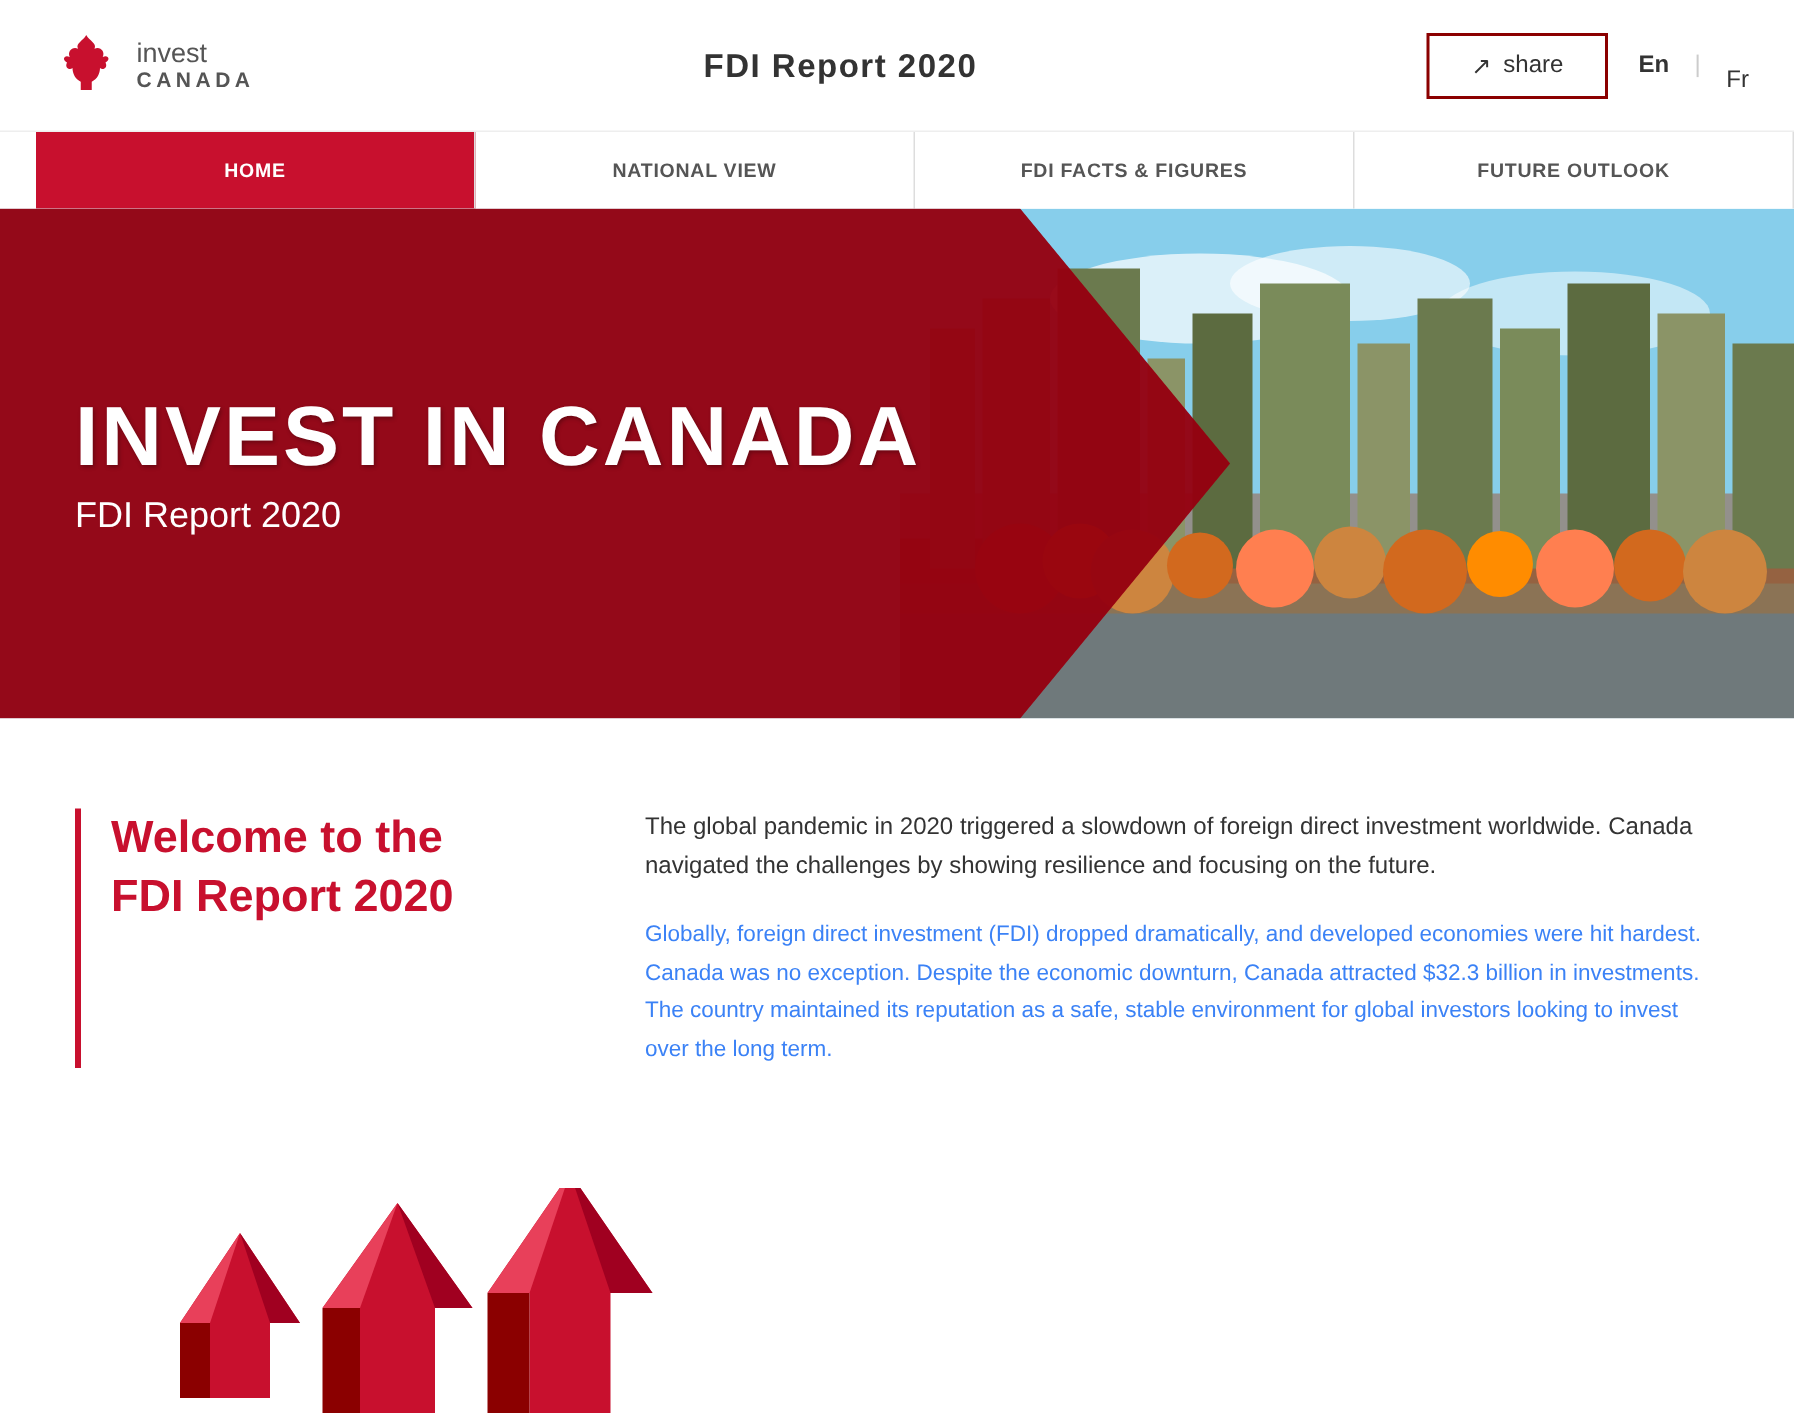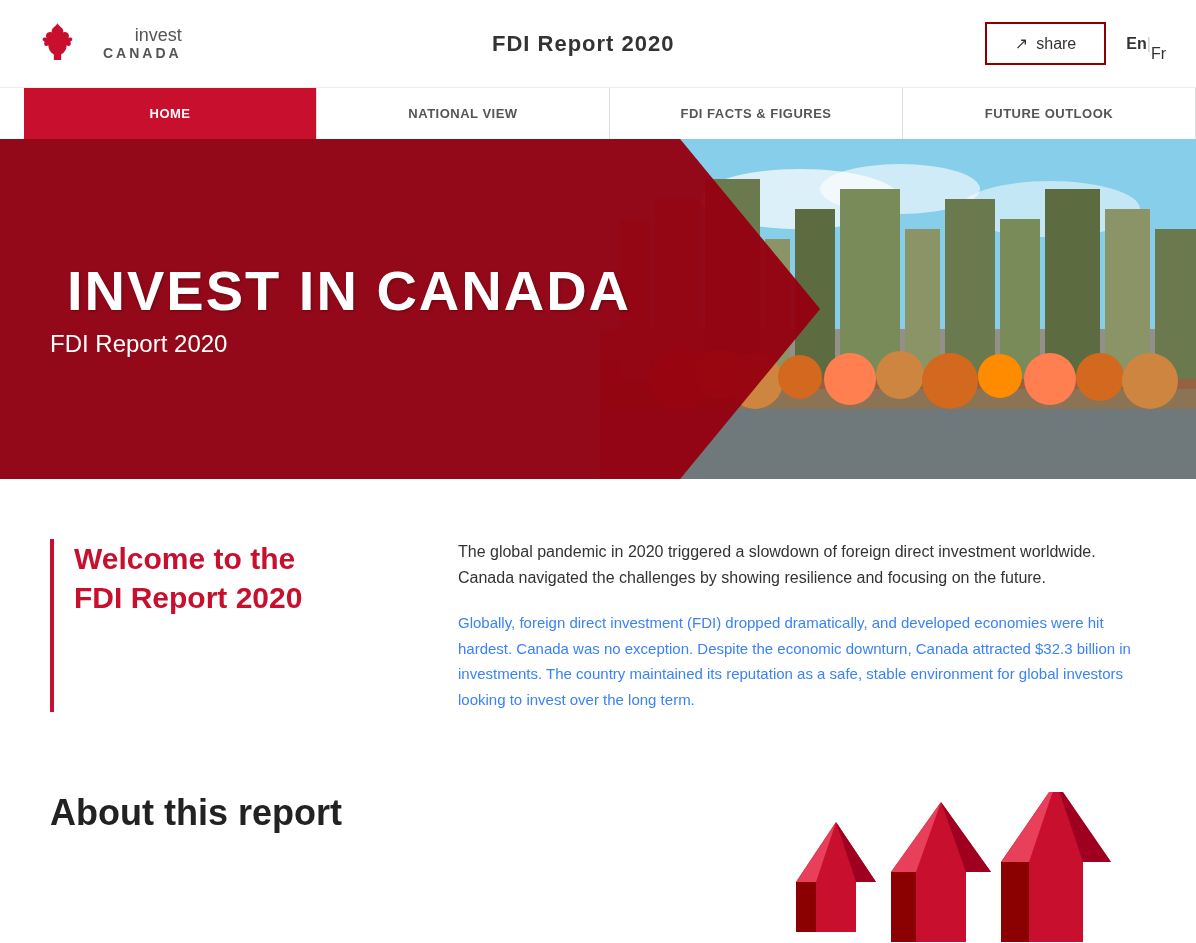--- a/index.html
+++ b/index.html
@@ -11,22 +11,21 @@
       align-items: center;
       justify-content: space-between;
       padding: 10px 30px;
       background: #fff;
       border-bottom: 1px solid #eee;
       height: 88px;
     }
     .logo-area {
       display: flex;
       align-items: center;
-      gap: 18px;
-      text-align: right;
+      gap: 6px;
     }
     .maple-leaf {
       width: 55px;
       height: 55px;
     }
     .logo-text {
       display: flex;
       flex-direction: column;
       line-height: 1.1;
     }
@@ -63,21 +62,21 @@
       background: #fff;
       cursor: pointer;
     }
     .share-icon {
       font-size: 16px;
       color: #333;
     }
     .lang-switcher {
       display: flex;
       align-items: center;
-      gap: 0;
+      gap: 17px;
       font-size: 16px;
     }
     .lang-en { color: #333; font-weight: bold; }
     .lang-divider { color: #ccc; }
     .lang-fr { color: #333; margin-top: 21px; }
 
     
     .nav {
       display: flex;
       background: #fff;
@@ -134,34 +133,33 @@
       padding: 40px 50px;
     }
     .hero-main-title {
       font-size: 56px;
       font-weight: 900;
       color: #fff;
       text-transform: uppercase;
       letter-spacing: 2px;
       text-shadow: 1px 1px 3px rgba(0,0,0,0.3);
       line-height: 1.1;
-      margin-left: 17px;
     }
     .hero-subtitle {
       font-size: 24px;
       color: #fff;
       margin-top: 8px;
       font-weight: normal;
     }
 
     
     .welcome-section {
       display: flex;
       padding: 60px 50px;
-      gap: 88px;
+      gap: 60px;
       max-width: 1196px;
     }
     .welcome-left {
       width: 320px;
       flex-shrink: 0;
       border-left: 4px solid #c8102e;
       padding-left: 20px;
     }
     .welcome-title {
       font-size: 30px;
@@ -326,23 +324,20 @@
       <span>FDI Report 2020</span>
     </h2>
   </div>
   <div class="welcome-right">
     <p class="welcome-lead">The global pandemic in 2020 triggered a slowdown of foreign direct investment worldwide. Canada navigated the challenges by showing resilience and focusing on the future.</p>
     <p class="welcome-body">Globally, foreign direct investment (FDI) dropped dramatically, and developed economies were hit hardest. Canada was no exception. Despite the economic downturn, Canada attracted $32.3 billion in investments. The country maintained its reputation as a safe, stable environment for global investors looking to invest over the long term.</p>
   </div>
 </section>
 
 <section class="about-section">
-  <div class="about-left">
-    <h2 class="about-title">About this report</h2>
-  </div>
   <div class="about-right">
 
     <svg width="400" height="200" viewBox="0 0 400 200" xmlns="http://www.w3.org/2000/svg">
 
       <g transform="translate(60, 30)">
 
         <polygon points="40,0 0,60 20,60 20,110 60,110 60,60 80,60" fill="#c8102e"></polygon>
 
         <polygon points="0,60 20,60 20,110 0,110" fill="#8B0000"></polygon>
         <polygon points="40,0 0,60 20,60" fill="#e8405a"></polygon>

